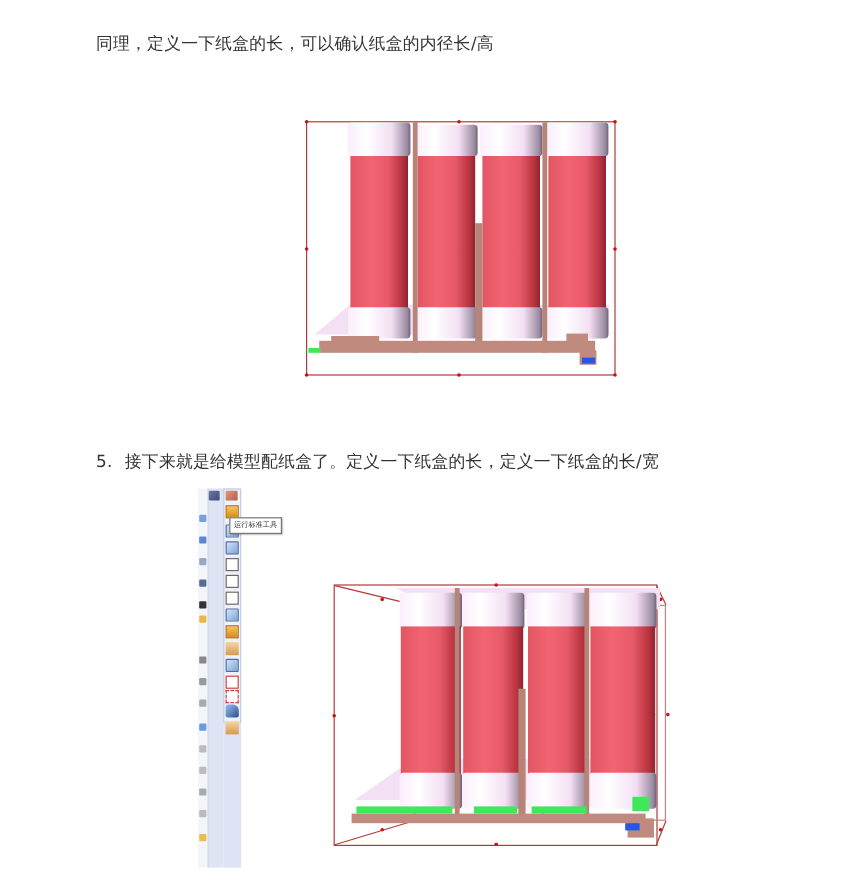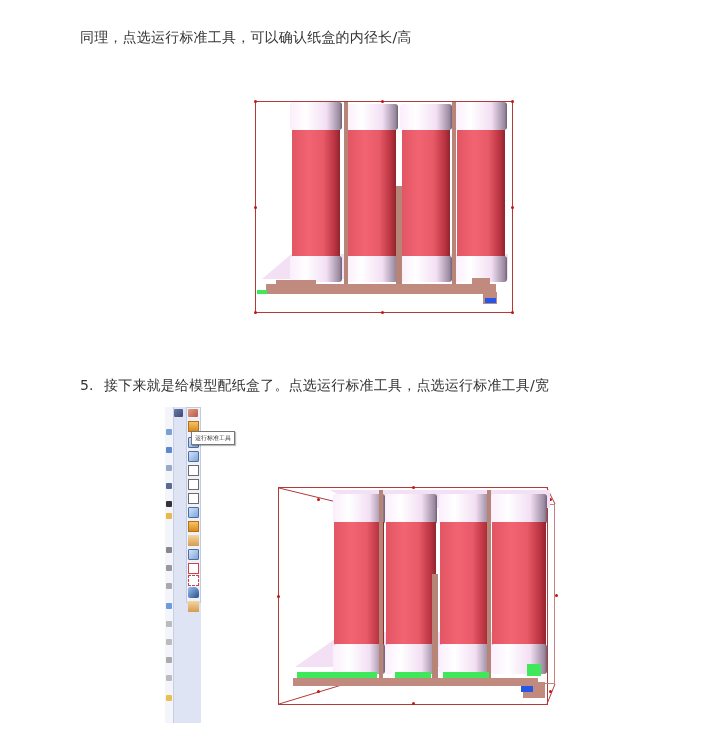--- a/index.html
+++ b/index.html
@@ -34,21 +34,21 @@
   .cube-outline { border: 1px solid #6a6a6a; background: #fff; }
   .cube-red { border: 1px solid #cc4444; background: #fff; }
   .orange-tool { background: linear-gradient(180deg, #f7c361, #d98b1e); border: 1px solid #b37018; }
   .small-left-icon { position: absolute; left: 1px; width: 6px; height: 6px; border-radius: 1px; }
   .tooltip { position: absolute; left: 191px; top: 431px; height: 12px; padding: 0 3px; font-size: 6px; line-height: 12px; background: #ffffff; border: 1px solid #777; color: #333; white-space: nowrap; box-shadow: 1px 1px 1px rgba(0,0,0,0.25); }
   .top-icons { position: absolute; top: 2px; height: 10px; width: 10px; }
 </style>
 </head>
 <body>
 
-<div class="para" style="left:80px; top:27px;">同理，点选运行标准工具，可以确认纸盒的内径长/高</div>
+<div class="para" style="left:80px; top:27px;">同理，定义一下纸盒的长，可以确认纸盒的内径长/高</div>
 
 <div class="figure" style="left:250px; top:96px; width:270px; height:222px;">
   <div class="bbox" style="left:5px; top:5px; width:258px; height:212px;"></div>
   <div class="dot" style="left:4px; top:4px;"></div>
   <div class="dot" style="left:131px; top:4px;"></div>
   <div class="dot" style="left:261px; top:4px;"></div>
   <div class="dot" style="left:4px; top:110px;"></div>
   <div class="dot" style="left:261px; top:110px;"></div>
   <div class="dot" style="left:4px; top:215px;"></div>
   <div class="dot" style="left:131px; top:215px;"></div>
@@ -83,21 +83,21 @@
 
   <div class="base" style="left:16px; top:188px; width:230px; height:10px;"></div>
   <div class="base" style="left:26px; top:184px; width:40px; height:6px;"></div>
   <div class="base" style="left:222px; top:182px; width:18px; height:8px;"></div>
   <div class="base" style="left:233px; top:196px; width:14px; height:12px;"></div>
   <div class="green" style="left:7px; top:194px; width:10px; height:4px;"></div>
   <div class="blue" style="left:235px; top:202px; width:11px; height:5px;"></div>
 </div>
 
 <div class="para" style="left:80px; top:375px;">
-  <span class="num">5.</span><span>接下来就是给模型配纸盒了。点选运行标准工具，点选运行标准工具/宽</span>
+  <span class="num">5.</span><span>接下来就是给模型配纸盒了。定义一下纸盒的长，定义一下纸盒的长/宽</span>
 </div>
 
 <div class="toolbar-wrap">
   <div class="strip-left"></div>
   <div class="strip-mid"></div>
   <div class="strip-right"></div>
   <div class="strip-right-bottom"></div>
 
   <div class="top-icons" style="left:9px; background:linear-gradient(135deg,#6c7aa6,#3c4a76); width:9px; height:8px; border-radius:1px;"></div>
   <div class="top-icons" style="left:23px; background:linear-gradient(135deg,#e49a7a,#b65b4f); width:10px; height:8px; border-radius:1px;"></div>

